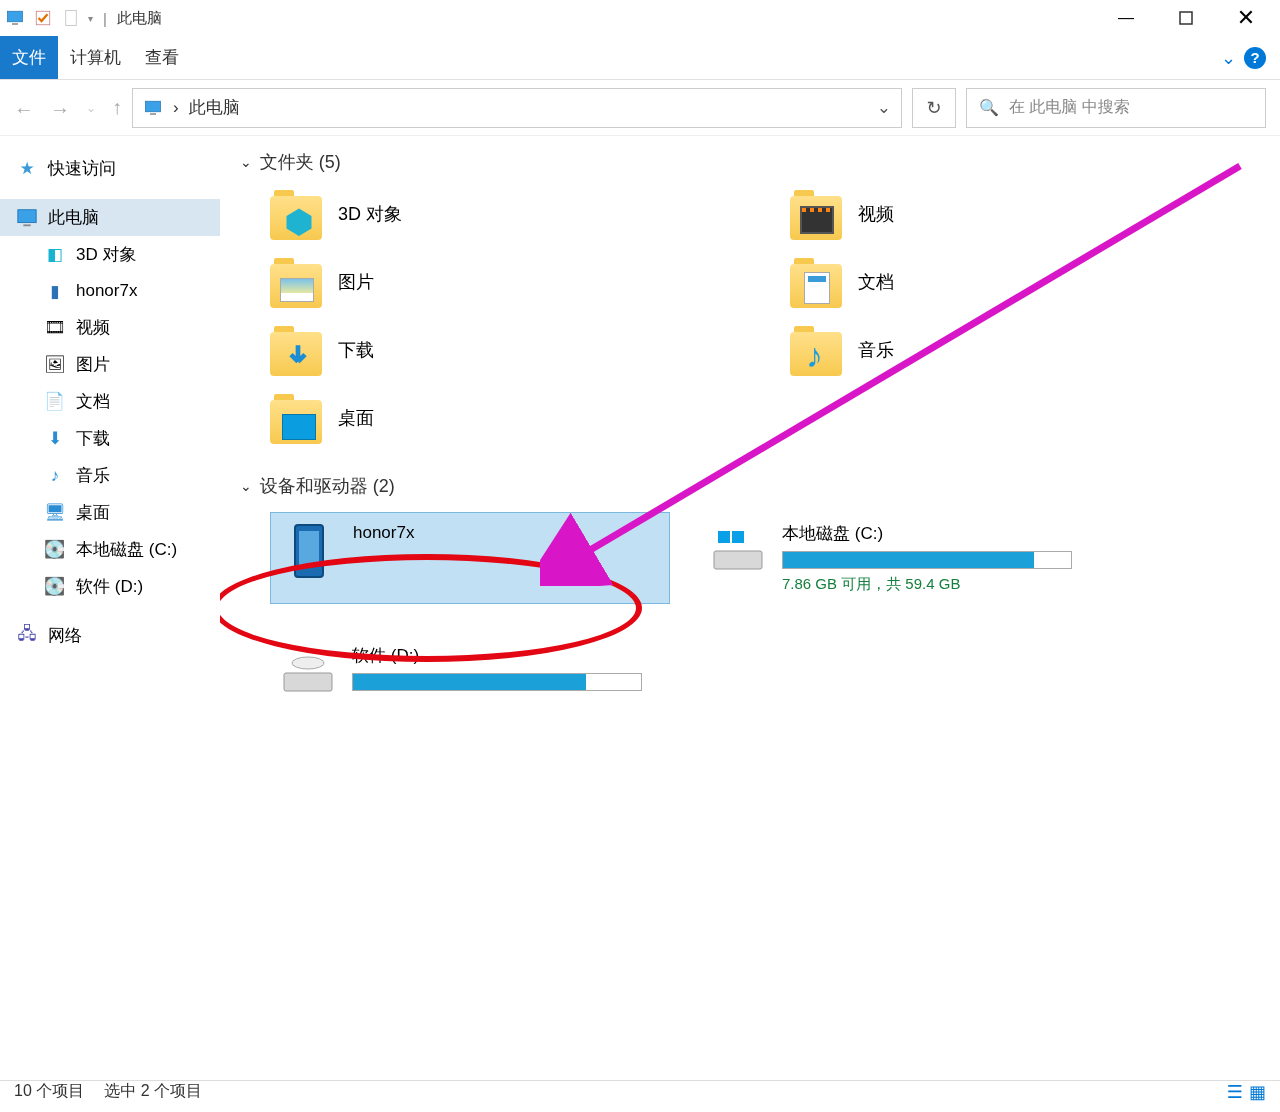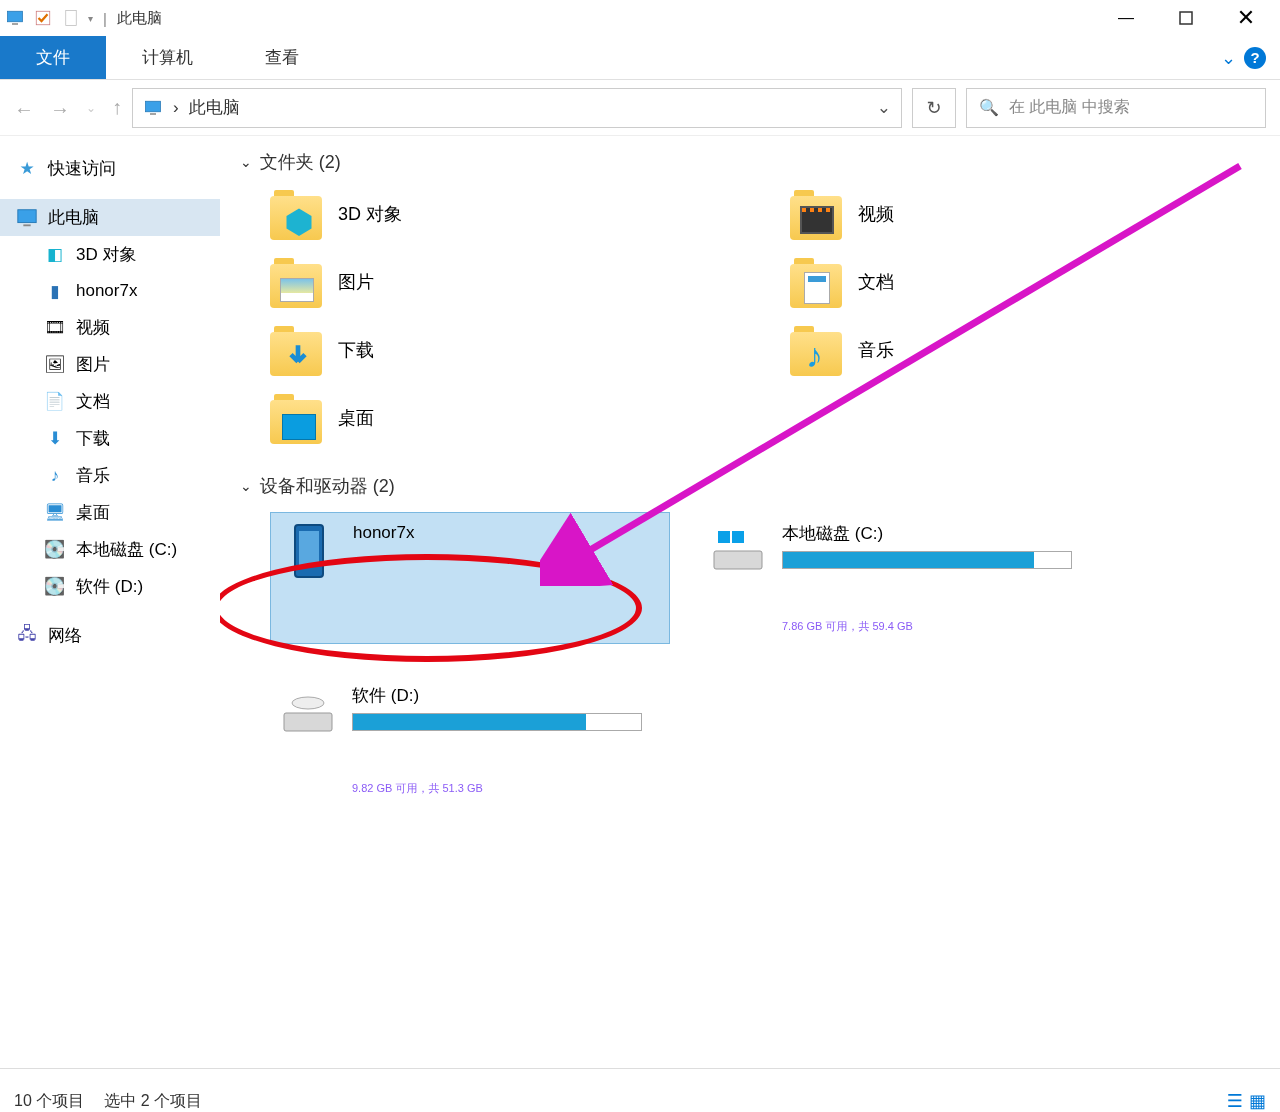--- a/index.html
+++ b/index.html
@@ -6,21 +6,21 @@
 body { width: 1280px; height: 1112px; background: #fff; overflow: hidden; position: relative; }
 
 .titlebar { height: 36px; display: flex; align-items: center; padding: 0 4px; background: #fff; font-size: 15px; }
 .titlebar-icons { display: flex; gap: 6px; align-items: center; }
 .titlebar-sep { margin: 0 10px; color: #888; }
 .titlebar-title { color: #333; }
 .titlebar-controls { margin-left: auto; display: flex; }
 .titlebar-controls .ctrl { width: 60px; height: 36px; display: flex; align-items: center; justify-content: center; font-size: 16px; }
 
 .menubar { height: 44px; background: #fff; display: flex; align-items: stretch; border-bottom: 1px solid #e0e0e0; }
-.menubar .tab { padding: 0 36px; display: flex; align-items: center; font-size: 17px; color: #333; }
+.menubar .tab { padding: 0 12px; display: flex; align-items: center; font-size: 17px; color: #333; }
 .menubar .tab.active { background: #1979ca; color: #fff; }
 .menubar .right { margin-left: auto; display: flex; align-items: center; padding-right: 14px; gap: 8px; }
 .help-circle { width: 22px; height: 22px; border-radius: 50%; background: #0078d7; color: #fff; display: flex; align-items: center; justify-content: center; font-size: 15px; font-weight: bold; }
 
 .navbar { height: 56px; display: flex; align-items: center; padding: 10px 14px; gap: 10px; border-bottom: 1px solid #eee; }
 .nav-arrows { display: flex; gap: 16px; align-items: center; font-size: 20px; color: #aaa; }
 .nav-arrows .sep { color: #ccc; }
 .addr-bar { flex: 1; height: 40px; border: 1px solid #ccc; display: flex; align-items: center; padding: 0 10px; font-size: 17px; color: #333; gap: 10px; }
 .addr-bar .dd { margin-left: auto; color: #555; }
 .refresh-box { width: 44px; height: 40px; border: 1px solid #ccc; display: flex; align-items: center; justify-content: center; font-size: 18px; color: #555; }
@@ -44,23 +44,23 @@
 .folder-back { position: absolute; inset: 0; background: linear-gradient(#ffe08a,#f7c94f); border-radius: 4px; top: 8px; }
 .folder-tab { position: absolute; top: 2px; left: 4px; width: 20px; height: 10px; background: #f7c94f; border-radius: 2px 2px 0 0; }
 
 .devices-row { display: flex; gap: 30px; flex-wrap: wrap; }
 .device-item { display: flex; gap: 16px; align-items: flex-start; width: 400px; padding: 10px; font-size: 17px; }
 .device-item.selected { background: #c2e0f4; border: 1px solid #7ab8e0; }
 .device-icon { width: 56px; height: 56px; display: flex; align-items: center; justify-content: center; }
 .device-info { display: flex; flex-direction: column; gap: 6px; flex: 1; }
 .drive-bar { width: 290px; height: 18px; border: 1px solid #aaa; background: #fff; position: relative; }
 .drive-fill { height: 100%; background: #1ba0d7; }
-.drive-sub { font-size: 11px; color: #8b5cf6; margin-top: 44px; }
-
-.statusbar { position: absolute; bottom: 0; left: 0; right: 0; height: 44px; border-top: 1px solid #ddd; display: flex; align-items: flex-end; padding: 0 14px; font-size: 16px; color: #333; gap: 20px; }
+.drive-sub { font-size: 15px; color: #15803d; }
+
+.statusbar { position: absolute; bottom: 0; left: 0; right: 0; height: 32px; border-top: 1px solid #ddd; display: flex; align-items: flex-start; padding: 0 14px; font-size: 16px; color: #333; gap: 20px; }
 .statusbar .view-icons { margin-left: auto; display: flex; gap: 6px; color: #0078d7; font-size: 18px; }
 
 
 .annot-ellipse { position: absolute; border: 6px solid #e30613; border-radius: 50%; pointer-events: none; }
 .annot-arrow { position: absolute; pointer-events: none; }
 
 .mini-icon { width: 22px; height: 18px; display: inline-block; }
 </style>
 </head>
 <body>
@@ -184,21 +184,21 @@
     <div style="height:12px;"></div>
     <div class="item">
         <span class="icon" style="color:#44a;">🖧</span>
         <span>网络</span>
       </div>
   </div>
 
   <div class="main">
     <div class="section-header">
       <span class="chev">⌄</span>
-      <span>文件夹 (2)</span>
+      <span>文件夹 (5)</span>
     </div>
 
     <div class="folders-grid">
       <div class="folder-item">
         <div class="folder-icon">
             <div class="folder-tab"></div>
             <div class="folder-back"></div>
             <svg style="position:absolute;left:14px;top:18px;" width="30" height="30" viewBox="0 0 24 24">
               <polygon points="12,2 22,8 22,18 12,24 2,18 2,8" fill="#1db3d1"></polygon>
             </svg>
@@ -303,21 +303,20 @@
           <svg width="56" height="46" viewBox="0 0 56 46">
               <rect x="4" y="24" width="48" height="18" rx="2" fill="#d8d8d8" stroke="#999"></rect>
               <ellipse cx="28" cy="14" rx="16" ry="6" fill="#eee" stroke="#aaa"></ellipse>
             </svg>
         </div>
         <div class="device-info">
           <span>软件 (D:)</span>
           <div class="drive-bar">
               <div class="drive-fill" style="width:81%;"></div>
             </div>
-          <span class="drive-sub">9.82 GB 可用，共 51.3 GB</span>
         </div>
       </div>
     </div>
 
     <div class="annot-ellipse" style="left:-8px; top:418px; width:430px; height:108px;"></div>
     <svg class="annot-arrow" style="left:320px; top:20px;" width="720" height="430" viewBox="0 0 720 430">
       <defs>
           <marker id="ah" markerWidth="12" markerHeight="12" refX="2" refY="6" orient="auto">
             <path d="M0,0 L12,6 L0,12 Z" fill="#d815c7"></path>
           </marker>

